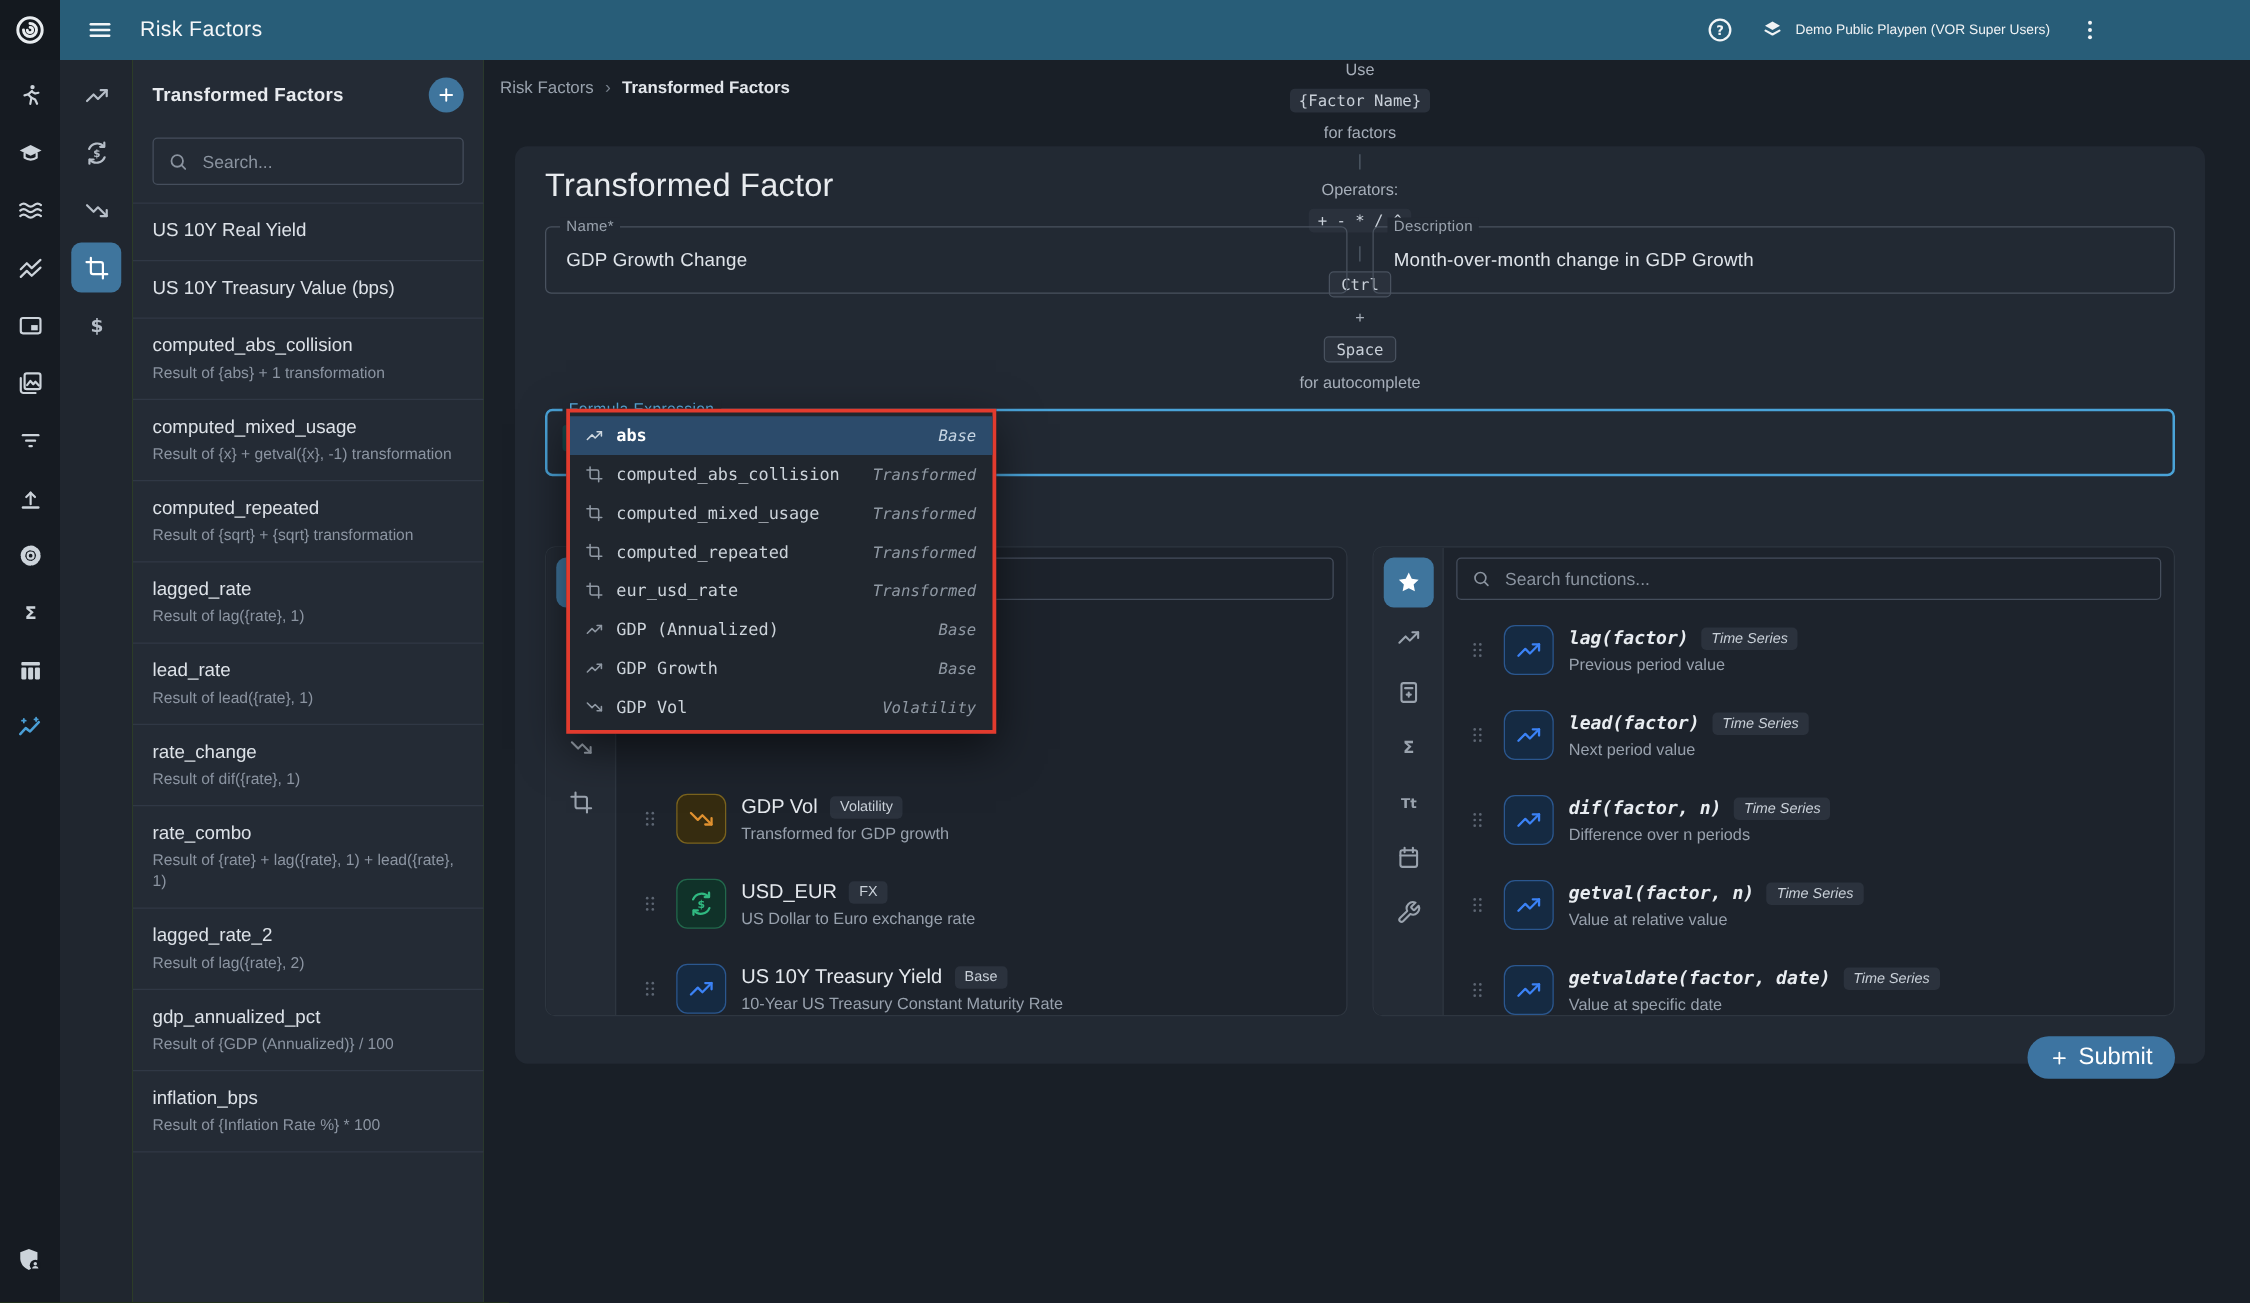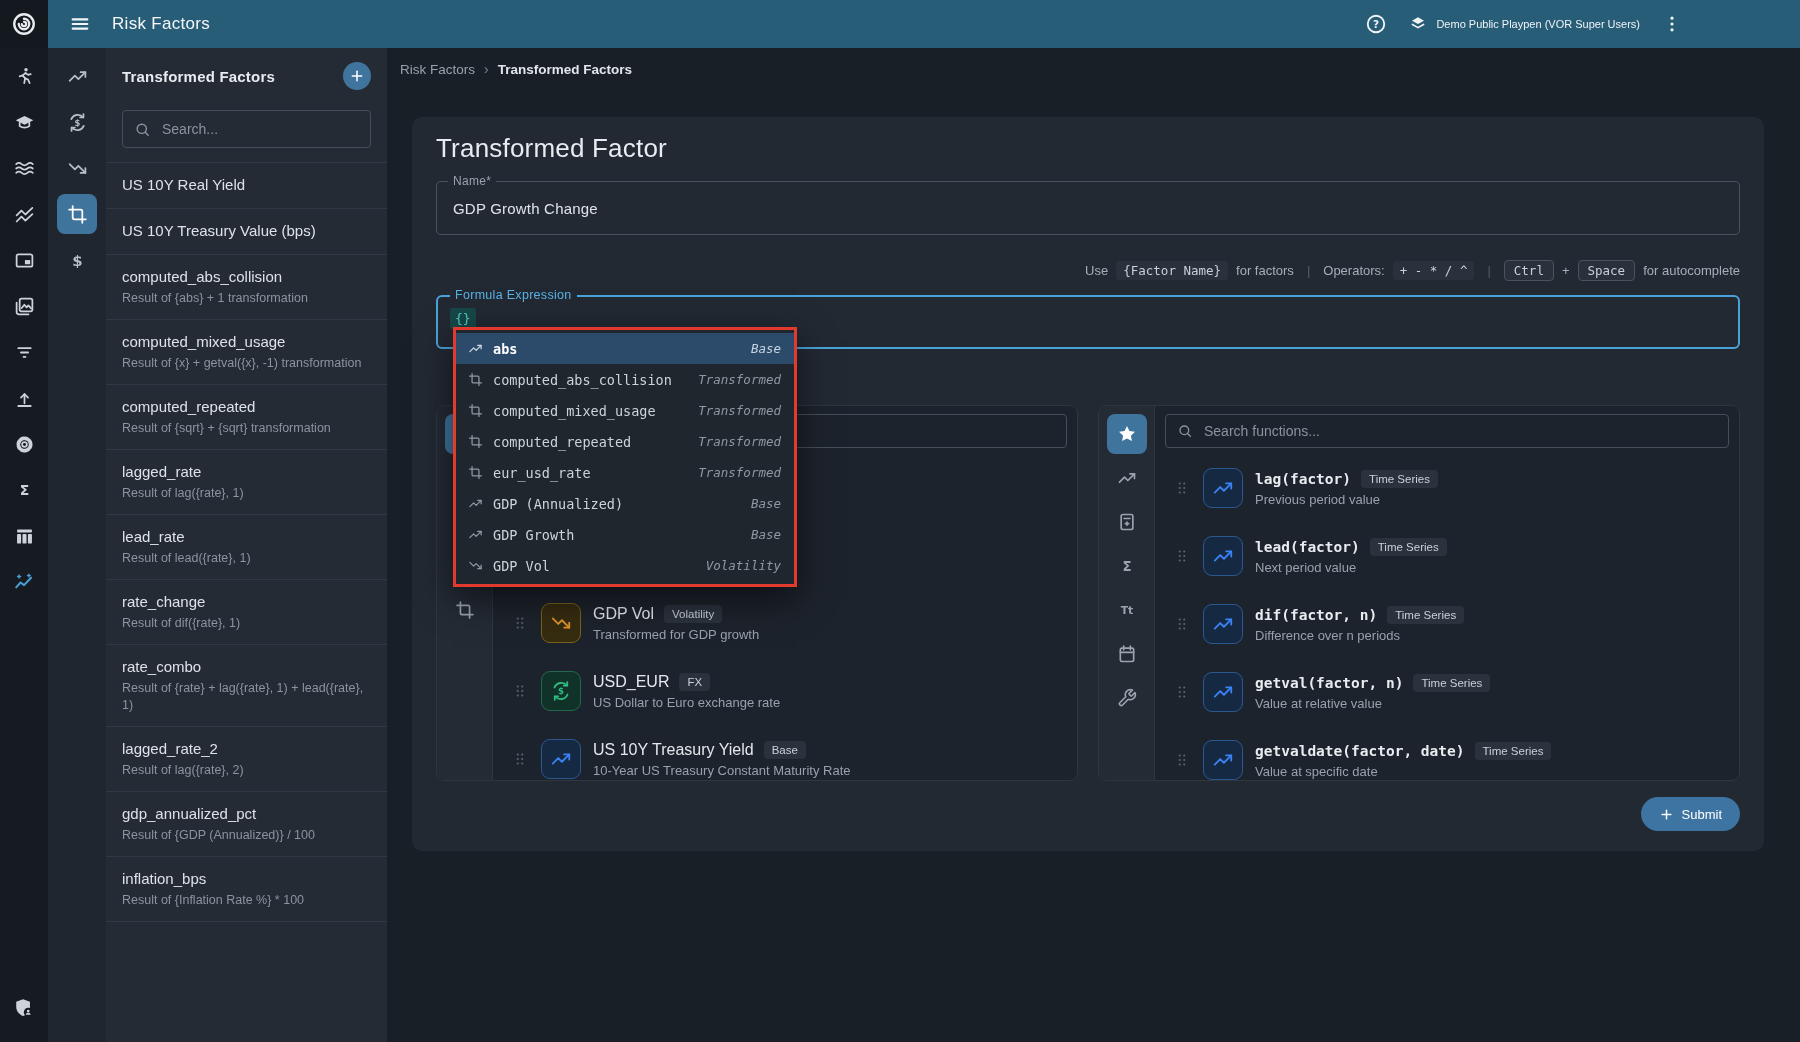--- a/index.html
+++ b/index.html
@@ -48,21 +48,21 @@
   .breadcrumb .link { cursor:pointer; }
 
   .card { position:absolute; left:25px; top:69px; width:1352px; height:734px; background:#222933; border-radius:10px; padding:18px 24px; }
   .card h1 { margin:0; font-size:26px; font-weight:500; color:#e8ebef; letter-spacing:.2px; line-height:26px; }
 
   .fields-row { display:flex; gap:20px; margin-top:20px; }
   .ofield { position:relative; flex:1; height:54px; border:1px solid #49525f; border-radius:5px; }
   .ofield label { position:absolute; top:-8px; left:11px; background:#222933; padding:0 5px; font-size:12px; color:#9aa3ae; letter-spacing:.3px; }
   .ofield input { position:absolute; inset:0; width:100%; background:transparent; border:none; outline:none; color:#dfe4ea; font-size:15px; padding:0 16px; letter-spacing:.2px; }
 
-  .hint-row { display:flex; justify-content:flex-end; align-items:center; gap:8px; margin-top:24px; height:22px; font-size:13px; color:#a6aeb9; }
+  .hint-row { display:flex; justify-content:flex-end; align-items:center; gap:8px; margin-top:56px; height:22px; font-size:13px; color:#a6aeb9;flex-direction:column; }
   .chip { font-family:"DejaVu Sans Mono", monospace; font-size:12.5px; background:#2a313c; color:#c9d0d9; padding:2px 7px; border-radius:4px; white-space:pre; }
   .kbd { font-family:"DejaVu Sans Mono", monospace; font-size:12.5px; background:#2a313c; color:#c9d0d9; padding:2px 9px; border-radius:4px; border:1px solid #49525f; }
   .hdiv { color:#525c69; margin:0 5px; }
 
   .formula-field { position:relative; margin-top:14px; height:54px; border:2px solid #4aa3d8; border-radius:6px; cursor:text; }
   .formula-field label { position:absolute; top:-9px; left:12px; background:#222933; padding:0 5px; font-size:12.5px; color:#5bb1e4; letter-spacing:.3px; }
   .token { position:absolute; left:12px; top:11px; font-family:"DejaVu Sans Mono", monospace; font-size:13px; background:#17474a; color:#4fd1b8; padding:3px 5px; border-radius:3px; }
 
   .panels { display:flex; gap:20px; margin-top:56px; height:376px; }
   .picker { flex:1; background:#1d232c; border:1px solid #2e3640; border-radius:8px; display:flex; overflow:hidden; }
@@ -74,26 +74,26 @@
   .list-offset { height:135px; }
   .rows { margin-top:6px; }
   .prow { display:flex; align-items:center; height:68px; gap:12px; padding-left:8px; }
   .drag { color:#5d6673; cursor:grab; flex:0 0 18px; }
   .picon { width:40px; height:40px; border-radius:9px; border:1px solid; display:flex; align-items:center; justify-content:center; flex:0 0 40px; }
   .picon.amber { background:#362c10; border-color:#7a631e; color:#e0912f; }
   .picon.green { background:#103229; border-color:#22684c; color:#30b981; }
   .picon.blue  { background:#152a42; border-color:#2b578f; color:#3b82f6; }
   .ptext { display:flex; flex-direction:column; min-width:0; }
   .pname { display:flex; align-items:center; gap:10px; font-size:16px; color:#e4e8ed; }
-  .pname.mono { font-family:"DejaVu Sans Mono", monospace; font-size:14.5px; font-weight:700; color:#e8ecf0; }
+  .pname.mono { font-family:"DejaVu Sans Mono", monospace; font-size:14.5px; font-weight:700; color:#e8ecf0;font-style:italic; }
   .badge { font-size:11.5px; background:#2b323d; color:#c9d0d8; padding:3px 8px; border-radius:4px; font-family:"Liberation Sans", sans-serif; font-weight:400; white-space:nowrap; }
   .pdesc { font-size:13px; color:#98a1ad; margin-top:4px; }
 
   .submit-row { display:flex; justify-content:flex-end; margin-top:16px; }
-  .submit-btn { height:34px; padding:14px 18px; border-radius:17px; background:#3d74a1; color:#fff; border:none; font-size:13px; font-weight:500; display:flex; align-items:center; gap:8px; cursor:pointer; font-family:"Liberation Sans", sans-serif; }
+  .submit-btn { height:34px; padding:14px 18px; border-radius:17px; background:#3d74a1; color:#fff; border:none; font-size:19px; font-weight:500; display:flex; align-items:center; gap:8px; cursor:pointer; font-family:"Liberation Sans", sans-serif; }
 
   
   .dropdown { position:absolute; left:453px; top:327px; width:344px; background:#20262e; border:3px solid #e23b2e; z-index:20; padding:3px 0; box-shadow:0 12px 34px rgba(0,0,0,.55); font-family:"DejaVu Sans Mono", monospace; }
   .ac-row { height:31px; display:flex; align-items:center; gap:10px; padding:0 13px 0 12px; font-size:13.5px; color:#ccd3da; cursor:pointer; }
   .ac-row.selected { background:#2c4b6b; color:#ffffff; }
   .ac-row.selected .ac-name { font-weight:700; }
   .ac-icon { color:#8f98a3; flex:0 0 15px; display:flex; }
   .ac-row.selected .ac-icon { color:#cfd8e0; }
   .ac-name { white-space:nowrap; }
   .ac-type { margin-left:auto; font-style:italic; font-size:12.5px; color:#8f98a3; }
@@ -360,20 +360,24 @@
       <span class="current">Transformed Factors</span>
     </div>
 
     <section class="card">
       <h1>Transformed Factor</h1>
 
       <div class="fields-row">
         <div class="ofield">
           <label>Name*</label>
           <input value="GDP Growth Change" style="">
+        </div>
+        <div class="ofield">
+          <label>Description</label>
+          <input value="Month-over-month change in GDP Growth" style="">
         </div>
       </div>
 
       <div class="hint-row">
         <span>Use</span>
         <span class="chip">{Factor Name}</span>
         <span>for factors</span>
         <span class="hdiv">|</span>
         <span>Operators:</span>
         <span class="chip">+ - * / ^</span>

